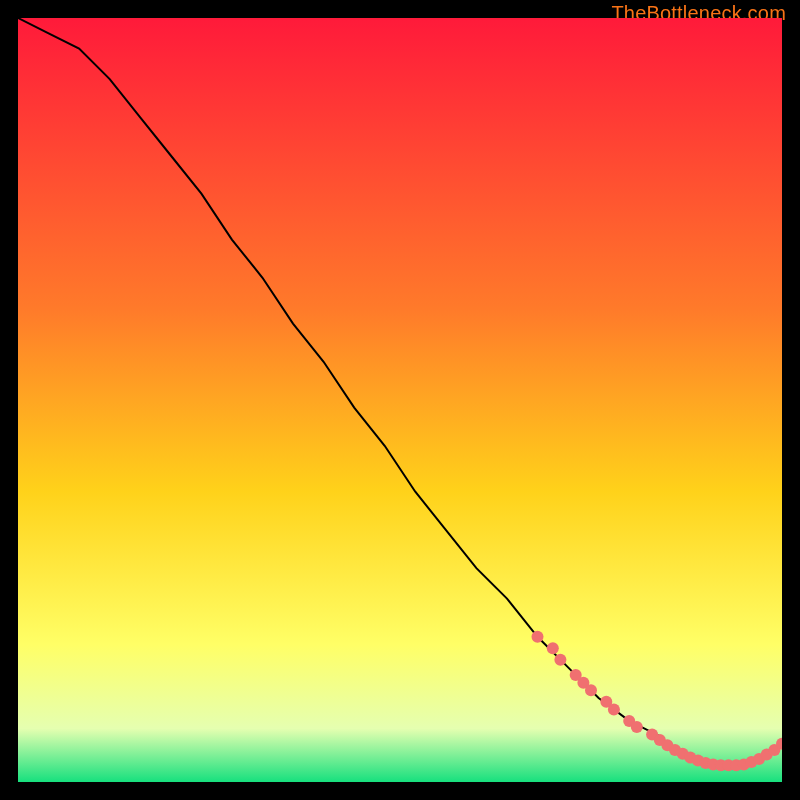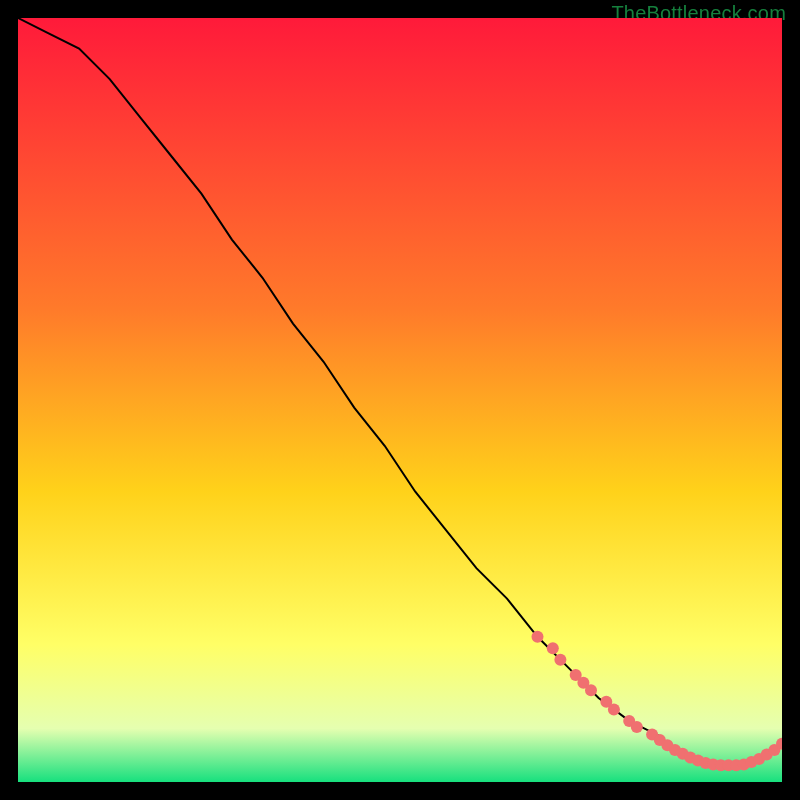--- a/index.html
+++ b/index.html
@@ -21,21 +21,21 @@
     position: absolute;
     left: 18px;
     top: 18px;
     width: 764px;
     height: 764px;
   }
   .watermark {
     position: absolute;
     top: 2px;
     right: 14px;
-    color: #15803d;
+    color: #f97316;
     font-size: 20px;
     font-weight: 500;
     letter-spacing: 0.2px;
     user-select: none;
     margin-left: 20px;
   }
   svg { display: block; }
 </style>
 </head>
 <body>

